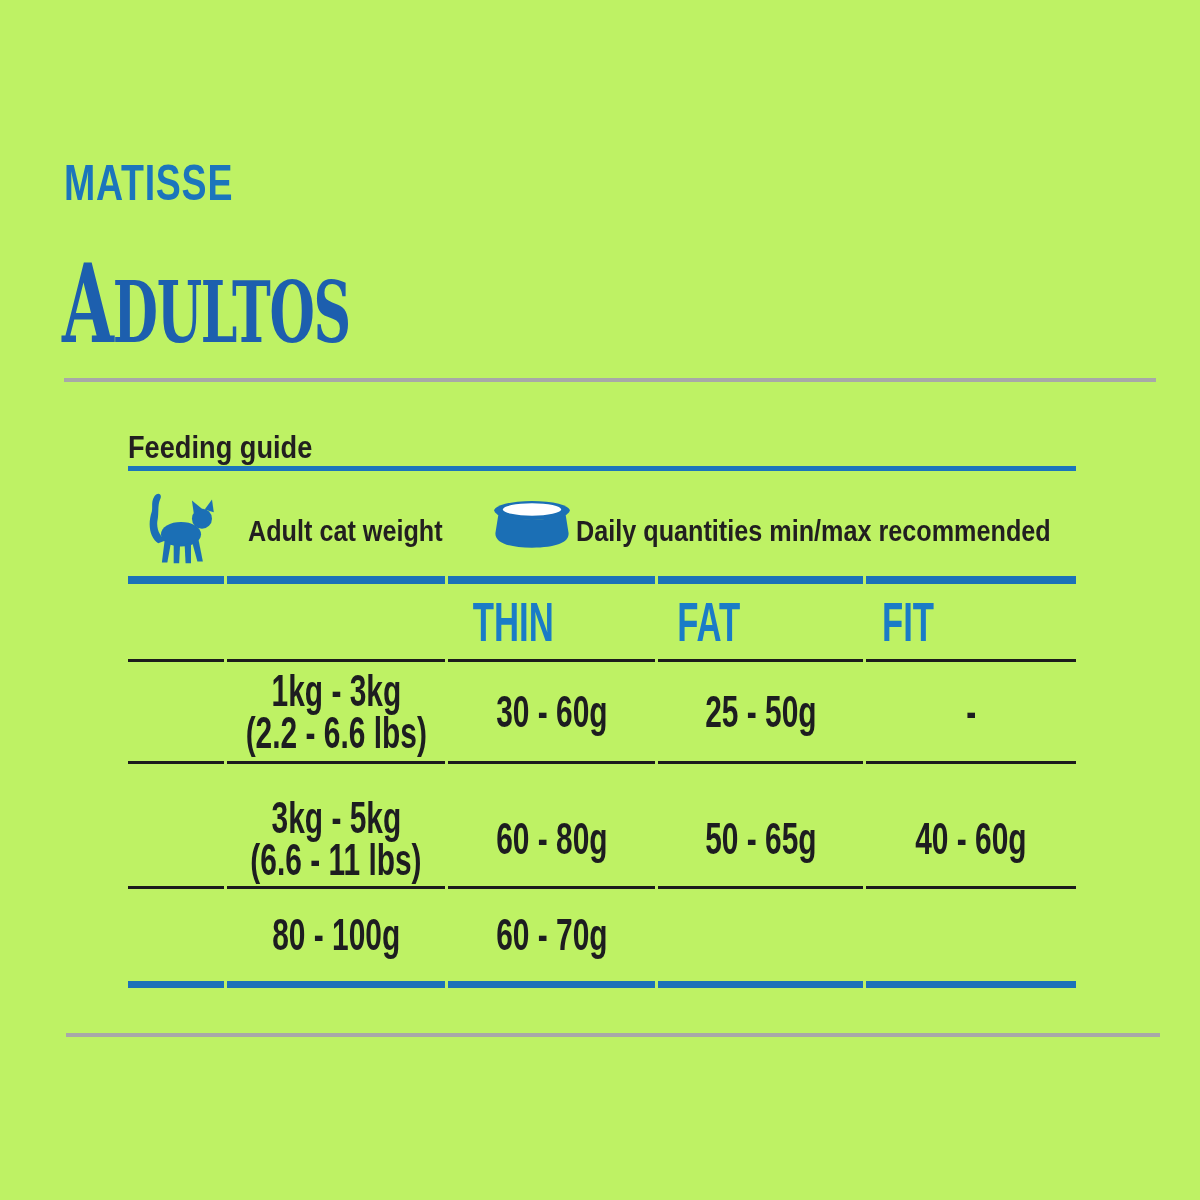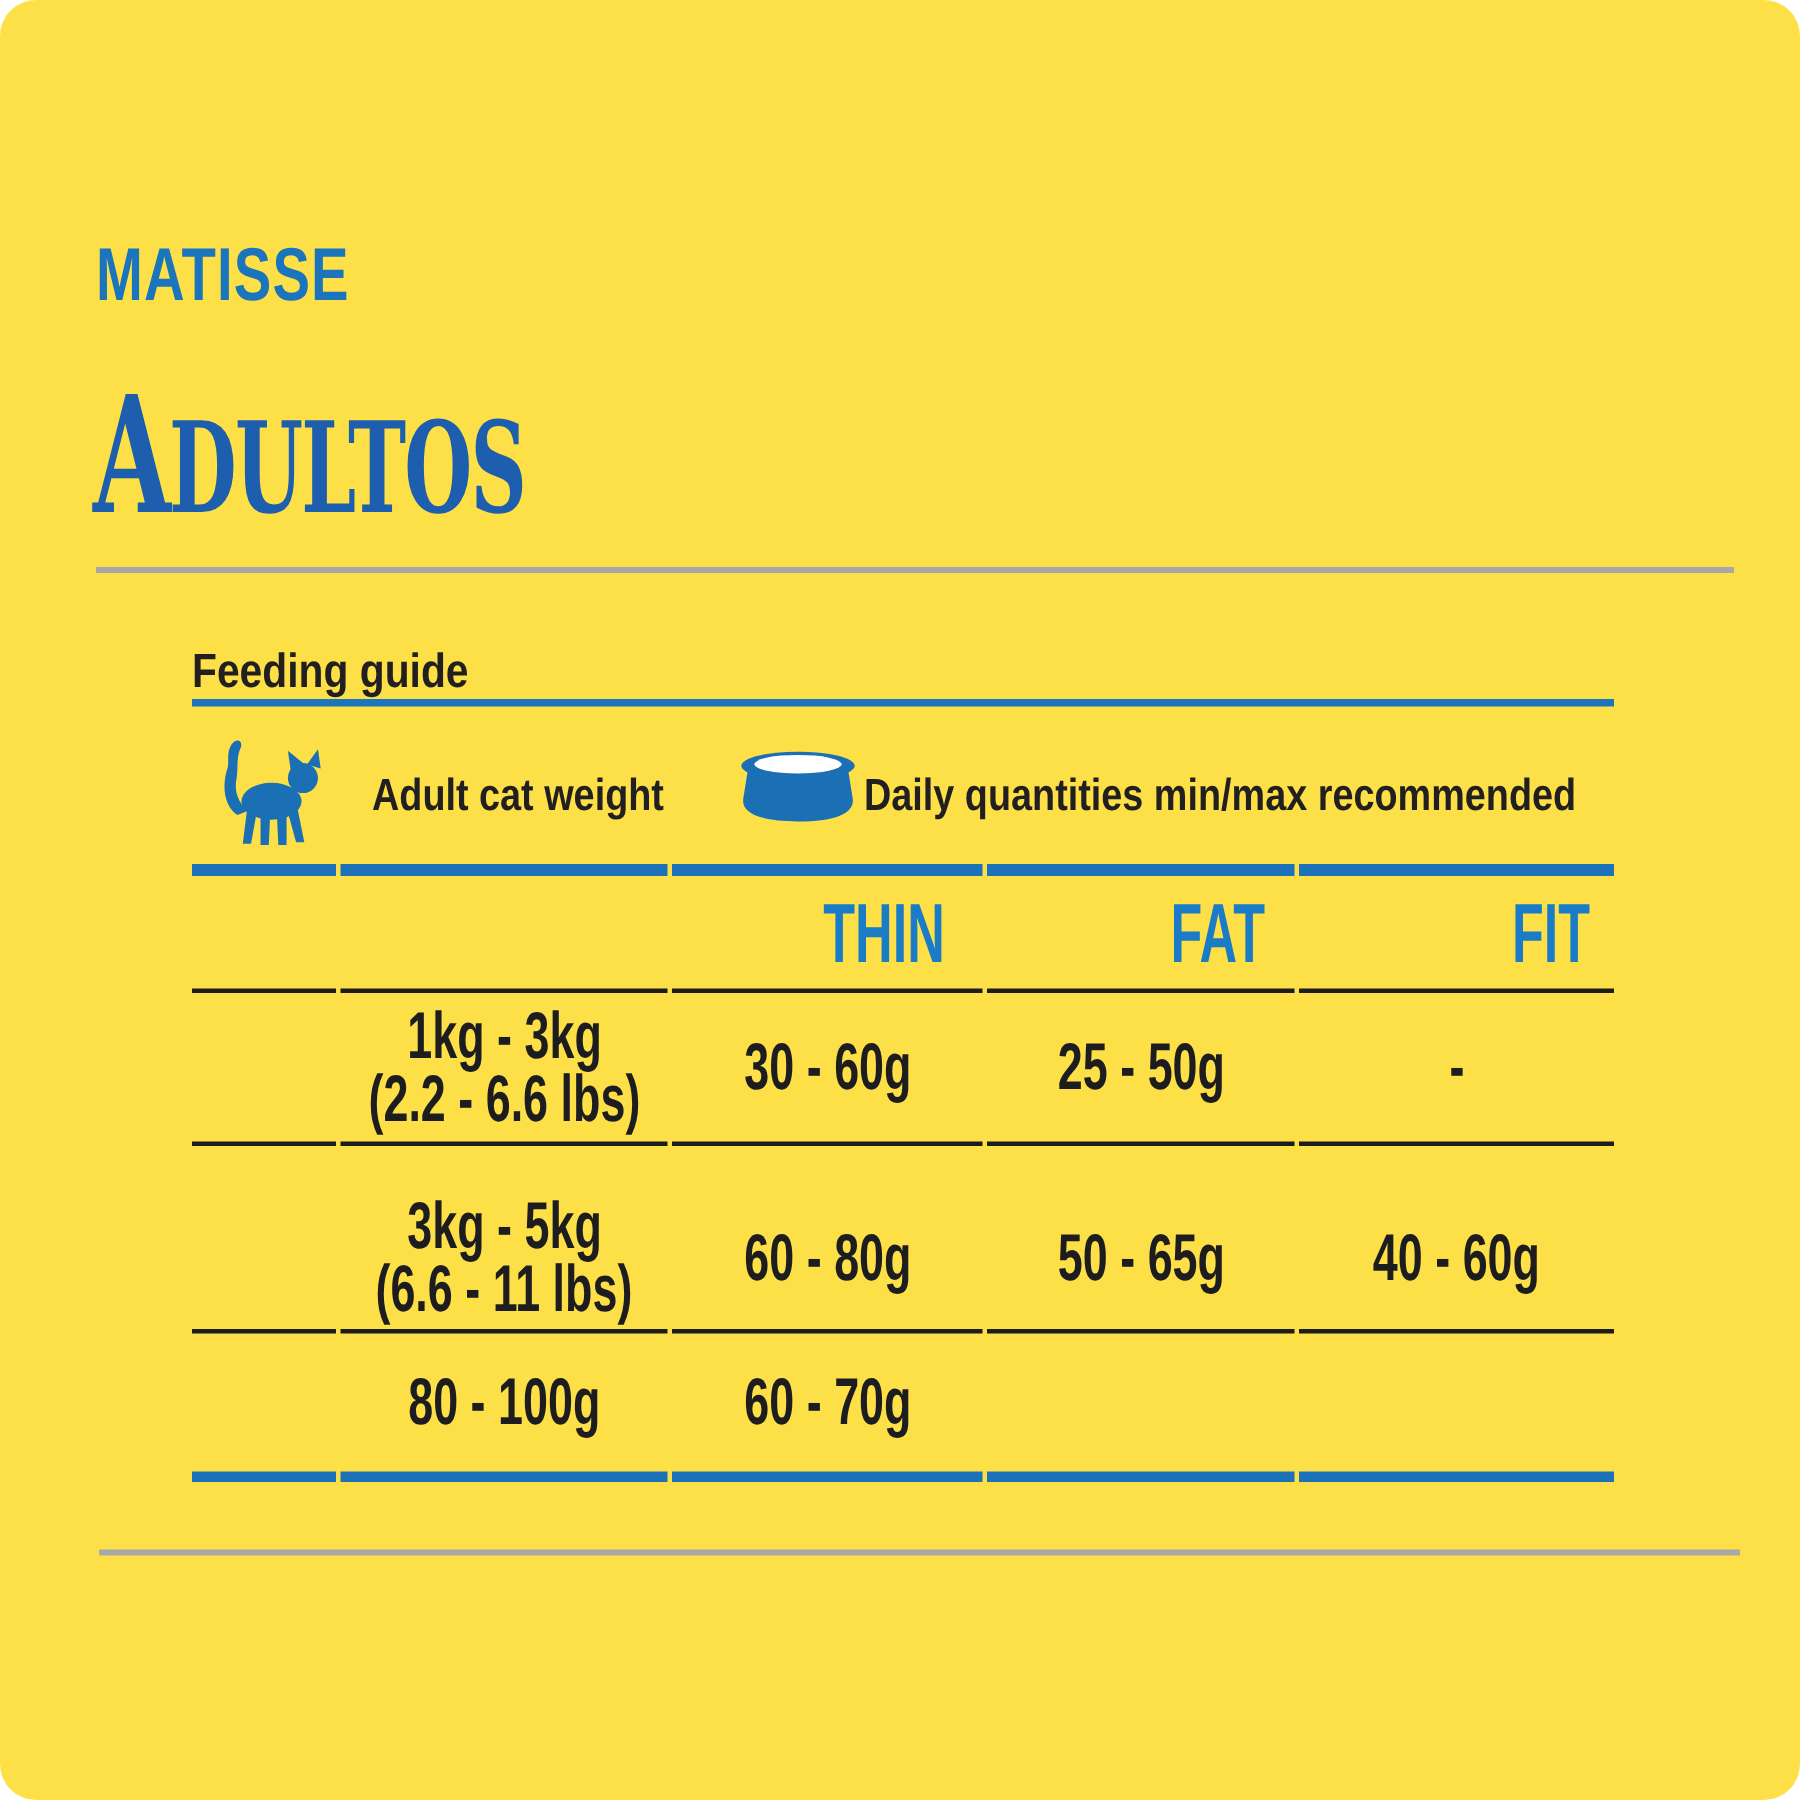--- a/index.html
+++ b/index.html
@@ -1,19 +1,19 @@
 <!DOCTYPE html>
 <html><head>
 <meta charset="utf-8">
 <style>
   * { margin:0; padding:0; box-sizing:border-box; }
   html,body { background:#fff; }
   .page {
-    position:relative; width:1200px; height:1200px; background:#fde047;
-    font-family:"Liberation Sans", sans-serif; overflow:hidden;border-radius:24px;
+    position:relative; width:1200px; height:1200px; background:#bef264;
+    font-family:"Liberation Sans", sans-serif; overflow:hidden;
   }
   
   .brand {
     position:absolute; left:64px; top:158px;
     font-size:50px; font-weight:bold; color:#1b75bc; line-height:1;
   }
   .brand .cx { display:inline-block; transform:scaleX(0.75); transform-origin:left center; letter-spacing:1px; }
   .product {
     position:absolute; left:62px; top:250px;
     color:#1d5fae; font-family:"DejaVu Serif", serif; font-weight:bold; line-height:1;
@@ -46,21 +46,21 @@
   .hdr-label {
     position:absolute; top:0; height:119px; display:flex; align-items:center;
     font-size:30px; font-weight:bold; color:#221f20; white-space:nowrap;
   }
   .hdr-label .cx { display:inline-block; transform:scaleX(0.84); transform-origin:left center; }
   .hdr-label.weight { left:120px; }
   .hdr-label.qty    { left:448px; }
   
   .header-row { height:75px; }
   .header-row .hcell {
-    display:flex; align-items:center; justify-content:flex-end;
+    display:flex; align-items:center; justify-content:flex-start;
     font-size:56px; font-weight:bold; color:#1a7cc7; line-height:1;
   }
   .header-row .cx { display:inline-block; transform:scaleX(0.62); transform-origin:center; }
   
   .data-row .cell {
     display:flex; flex-direction:column; align-items:center; justify-content:center;
     font-size:44px; font-weight:bold; color:#1d1d20; line-height:0.95; text-align:center;
   }
   .data-row .cx { display:inline-block; transform:scaleX(0.68); transform-origin:center; white-space:nowrap; }
   .r1 { height:99px; } .r2 { height:94px;margin-top:28px; } .r3 { height:92px; }

